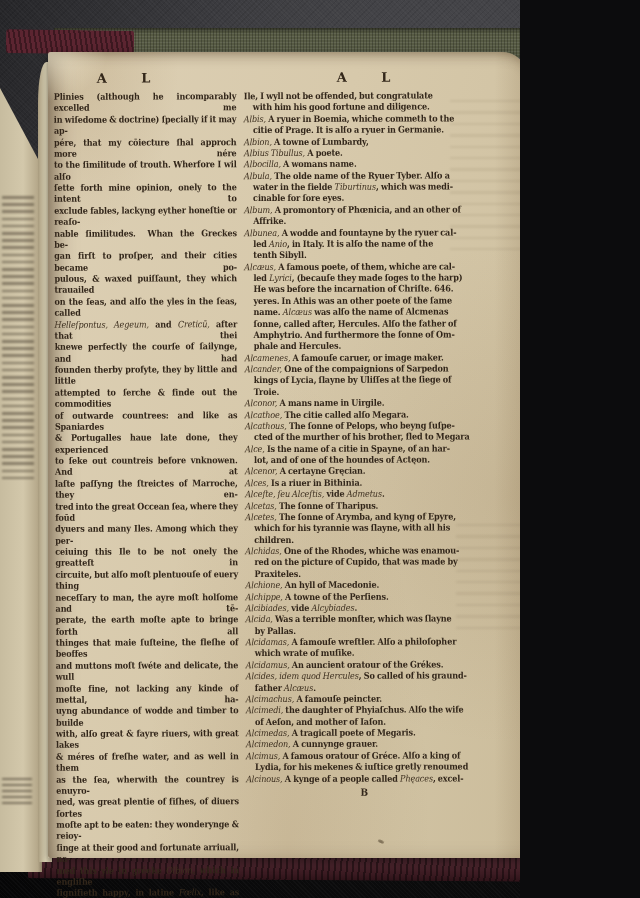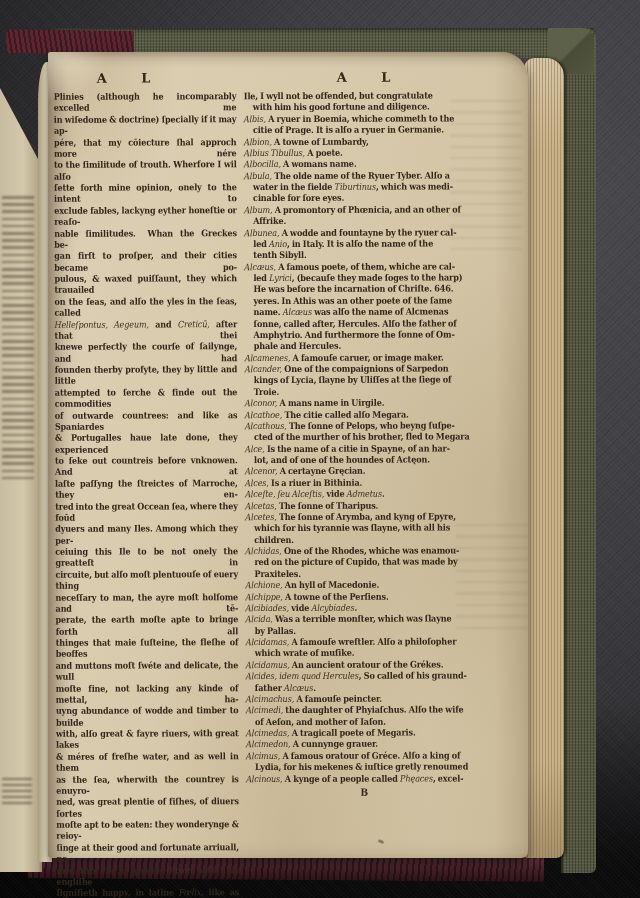--- a/index.html
+++ b/index.html
@@ -1,16 +1,16 @@
 <!DOCTYPE html>
 <html><head>
 <meta charset="utf-8">
 <style>
   html,body{margin:0;padding:0;background:#0c0c0d;}
-  .stage{position:relative;width:640px;height:898px;overflow:hidden;
+  .stage{position:relative;width:520px;height:898px;overflow:hidden;
     background:
       linear-gradient(180deg, rgba(0,0,0,.0) 78%, rgba(0,0,0,.72) 96%),
       radial-gradient(ellipse at 86% 22%, #4b4b4f 0%, #3d3d41 38%, #2a2a2d 68%, #151517 100%);
     font-family:"DejaVu Serif","Liberation Serif",serif;}
   .grain{position:absolute;inset:0;z-index:0;pointer-events:none;opacity:.5;
     background:
       repeating-linear-gradient(45deg, rgba(255,255,255,.05) 0 1px, transparent 1px 3px),
       repeating-linear-gradient(-45deg, rgba(0,0,0,.16) 0 1px, transparent 1px 4px);}
   
   .cover-top{position:absolute;left:54px;top:28px;width:540px;height:30px;z-index:1;

